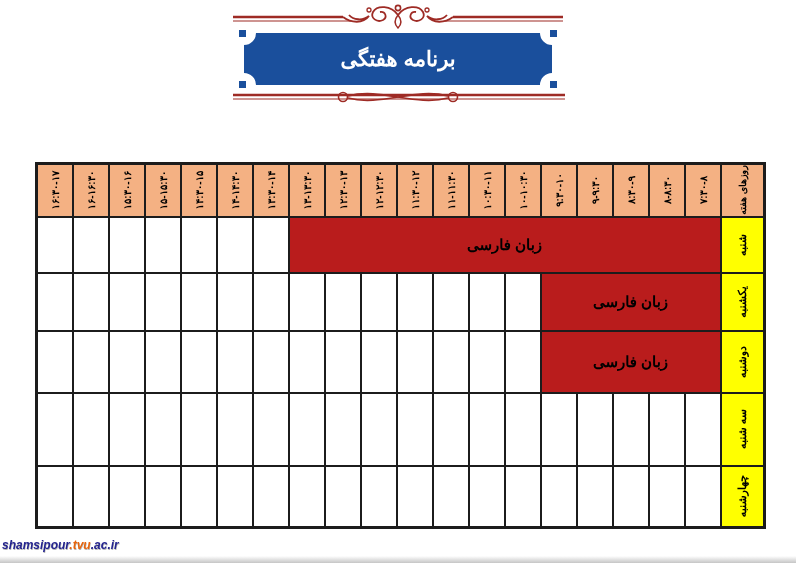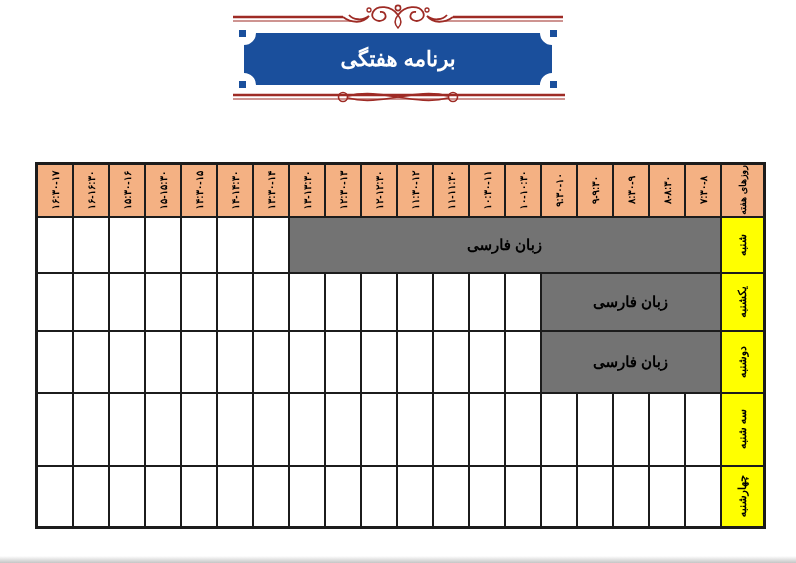--- a/index.html
+++ b/index.html
@@ -31,21 +31,21 @@
   tbody tr:nth-child(2){height:58px;}
   tbody tr:nth-child(3){height:62px;}
   tbody tr:nth-child(4){height:73px;}
   tbody tr:nth-child(5){height:62px;}
   .slot-head,.days-head{background:var(--header-orange);}
   .day-cell{background:var(--day-yellow);}
   .vert{position:absolute;left:50%;top:50%;transform:translate(-50%,-50%) rotate(-90deg);
         white-space:nowrap;direction:rtl;font-weight:bold;font-size:10px;color:#000;}
   .days-head .vert{font-size:9.5px;}
   .day-cell .vert{font-size:11px;}
-  .course-cell{text-align:center;vertical-align:middle;font-weight:bold;font-size:15px;direction:rtl;background:#737373;}
+  .course-cell{text-align:center;vertical-align:middle;font-weight:bold;font-size:15px;direction:rtl;background:#b91c1c;}
   .empty-cell{background:#fff;}
   
   .watermark{position:absolute;left:2px;top:538px;font-size:12px;font-weight:bold;font-style:italic;
              direction:ltr;letter-spacing:0px;}
   .watermark span{text-shadow:0.5px 0.5px 0 rgba(120,120,120,0.55);}
   
   .scan-shadow{position:absolute;left:0;bottom:0;width:796px;height:7px;
                background:linear-gradient(to bottom,rgba(0,0,0,0) 0%,rgba(90,90,90,0.35) 100%);}
 </style>
 </head>
@@ -280,15 +280,16 @@
             <td class="empty-cell"></td>
             <td class="empty-cell"></td>
             <td class="empty-cell"></td>
             <td class="empty-cell"></td>
             <td class="empty-cell"></td>
           </tr>
         </tbody>
       </table>
   </div>
 
+  <div class="watermark"><span style="color: rgb(35, 35, 142);">shamsipour</span><span style="color: rgb(232, 101, 13);">.tvu</span><span style="color: rgb(35, 35, 142);">.ac.ir</span></div>
 
   <div class="scan-shadow"></div>
 </div>
 
 </body></html>

